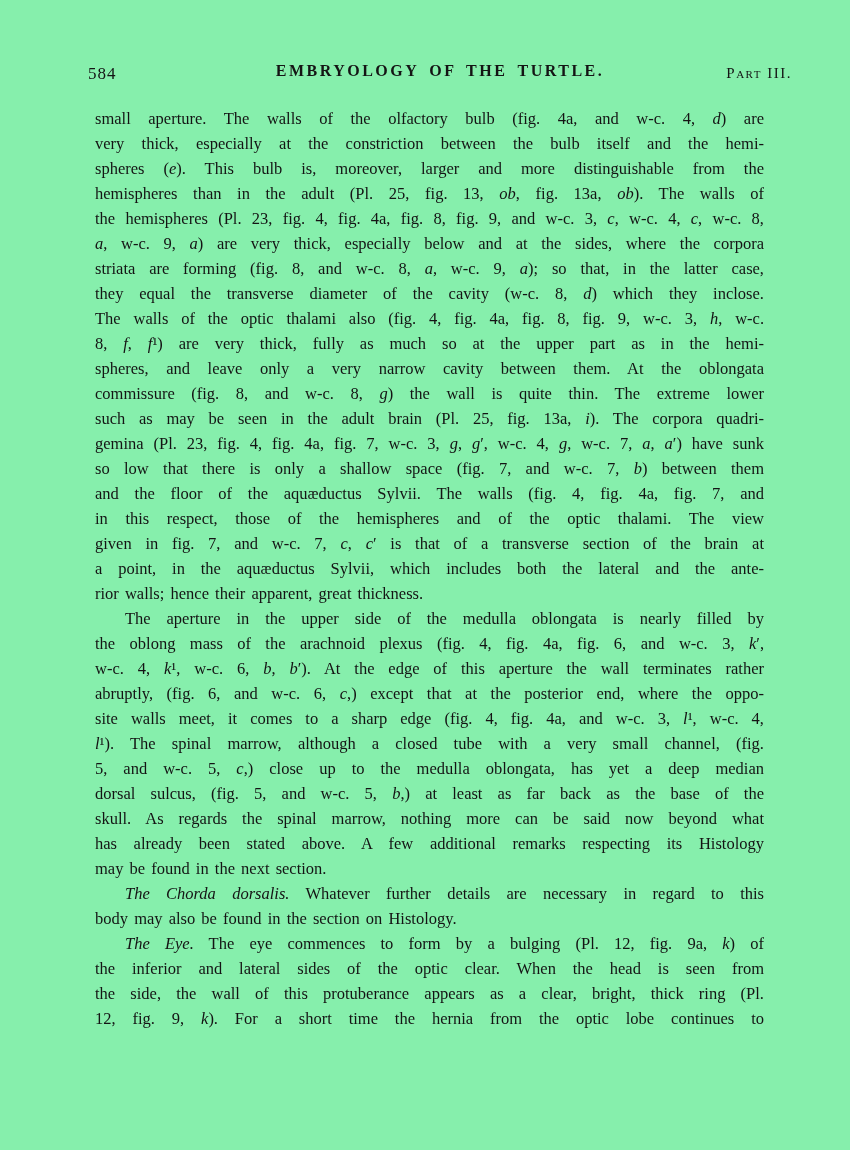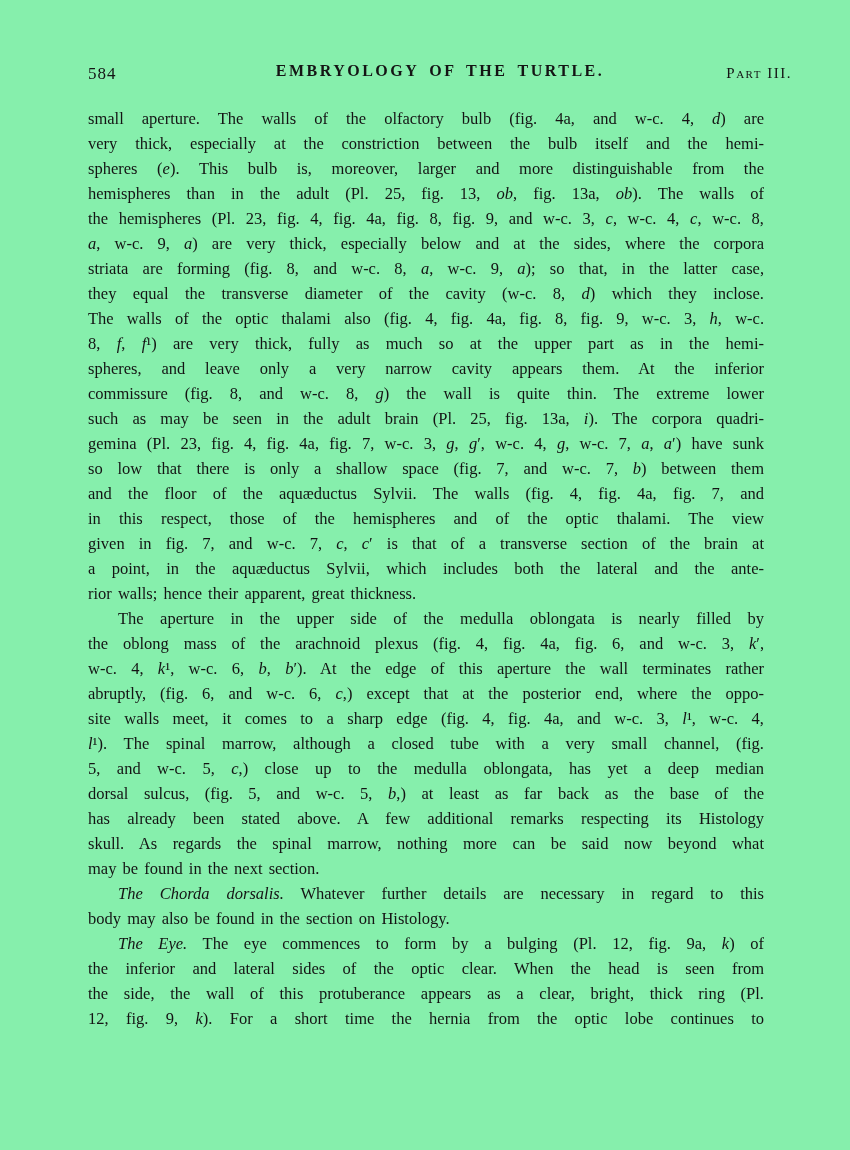--- a/index.html
+++ b/index.html
@@ -43,20 +43,21 @@
     font-size: 16.5px;
     line-height: 25px;
     word-spacing: 2px;
   }
   .line {
     text-align: justify;
     text-align-last: justify;
     white-space: normal;
     height: 25px;
     overflow: hidden;
+    margin-left: 7px;
   }
   .line.indent { padding-left: 30px; }
   .line.last { text-align-last: left; }
   .line i { font-style: italic; }
 </style>
 </head>
 <body>
 
 <div class="scan-page">
 
@@ -70,40 +71,40 @@
       <div class="line">small aperture.  The walls of the olfactory bulb (fig. 4a, and w-c. 4, <i>d</i>) are</div>
       <div class="line">very thick, especially at the constriction between the bulb itself and the hemi-</div>
       <div class="line">spheres (<i>e</i>).  This bulb is, moreover, larger and more distinguishable from the</div>
       <div class="line">hemispheres than in the adult (Pl. 25, fig. 13, <i>ob</i>, fig. 13a, <i>ob</i>).  The walls of</div>
       <div class="line">the hemispheres (Pl. 23, fig. 4, fig. 4a, fig. 8, fig. 9, and w-c. 3, <i>c</i>, w-c. 4, <i>c</i>, w-c. 8,</div>
       <div class="line"><i>a</i>, w-c. 9, <i>a</i>) are very thick, especially below and at the sides, where the corpora</div>
       <div class="line">striata are forming (fig. 8, and w-c. 8, <i>a</i>, w-c. 9, <i>a</i>); so that, in the latter case,</div>
       <div class="line">they equal the transverse diameter of the cavity (w-c. 8, <i>d</i>) which they inclose.</div>
       <div class="line">The walls of the optic thalami also (fig. 4, fig. 4a, fig. 8, fig. 9, w-c. 3, <i>h</i>, w-c.</div>
       <div class="line">8, <i>f</i>, <i>f</i>¹) are very thick, fully as much so at the upper part as in the hemi-</div>
-      <div class="line">spheres, and leave only a very narrow cavity appears them.  At the inferior</div>
+      <div class="line">spheres, and leave only a very narrow cavity between them.  At the oblongata</div>
       <div class="line">commissure (fig. 8, and w-c. 8, <i>g</i>) the wall is quite thin.  The extreme lower</div>
       <div class="line">such as may be seen in the adult brain (Pl. 25, fig. 13a, <i>i</i>).  The corpora quadri-</div>
       <div class="line">gemina (Pl. 23, fig. 4, fig. 4a, fig. 7, w-c. 3, <i>g</i>, <i>g</i>′, w-c. 4, <i>g</i>, w-c. 7, <i>a</i>, <i>a</i>′) have sunk</div>
       <div class="line">so low that there is only a shallow space (fig. 7, and w-c. 7, <i>b</i>) between them</div>
       <div class="line">and the floor of the aquæductus Sylvii.  The walls (fig. 4, fig. 4a, fig. 7, and</div>
       <div class="line">in this respect, those of the hemispheres and of the optic thalami.  The view</div>
       <div class="line">given in fig. 7, and w-c. 7, <i>c</i>, <i>c</i>′ is that of a transverse section of the brain at</div>
       <div class="line">a point, in the aquæductus Sylvii, which includes both the lateral and the ante-</div>
       <div class="line last">rior walls; hence their apparent, great thickness.</div>
       <div class="line indent">The aperture in the upper side of the medulla oblongata is nearly filled by</div>
       <div class="line">the oblong mass of the arachnoid plexus (fig. 4, fig. 4a, fig. 6, and w-c. 3, <i>k</i>′,</div>
       <div class="line">w-c. 4, <i>k</i>¹, w-c. 6, <i>b</i>, <i>b</i>′).  At the edge of this aperture the wall terminates rather</div>
       <div class="line">abruptly, (fig. 6, and w-c. 6, <i>c</i>,) except that at the posterior end, where the oppo-</div>
       <div class="line">site walls meet, it comes to a sharp edge (fig. 4, fig. 4a, and w-c. 3, <i>l</i>¹, w-c. 4,</div>
       <div class="line"><i>l</i>¹).  The spinal marrow, although a closed tube with a very small channel, (fig.</div>
       <div class="line">5, and w-c. 5, <i>c</i>,) close up to the medulla oblongata, has yet a deep median</div>
       <div class="line">dorsal sulcus, (fig. 5, and w-c. 5, <i>b</i>,) at least as far back as the base of the</div>
+      <div class="line">skull.  As regards the spinal marrow, nothing more can be said now beyond what</div>
       <div class="line">has already been stated above.  A few additional remarks respecting its Histology</div>
-      <div class="line">skull.  As regards the spinal marrow, nothing more can be said now beyond what</div>
       <div class="line last">may be found in the next section.</div>
       <div class="line indent"><i>The Chorda dorsalis.</i>  Whatever further details are necessary in regard to this</div>
       <div class="line last">body may also be found in the section on Histology.</div>
       <div class="line indent"><i>The Eye.</i>  The eye commences to form by a bulging (Pl. 12, fig. 9a, <i>k</i>) of</div>
       <div class="line">the inferior and lateral sides of the optic clear.  When the head is seen from</div>
       <div class="line">the side, the wall of this protuberance appears as a clear, bright, thick ring (Pl.</div>
       <div class="line">12, fig. 9, <i>k</i>).  For a short time the hernia from the optic lobe continues to</div>
     </div>
 
 </div>

